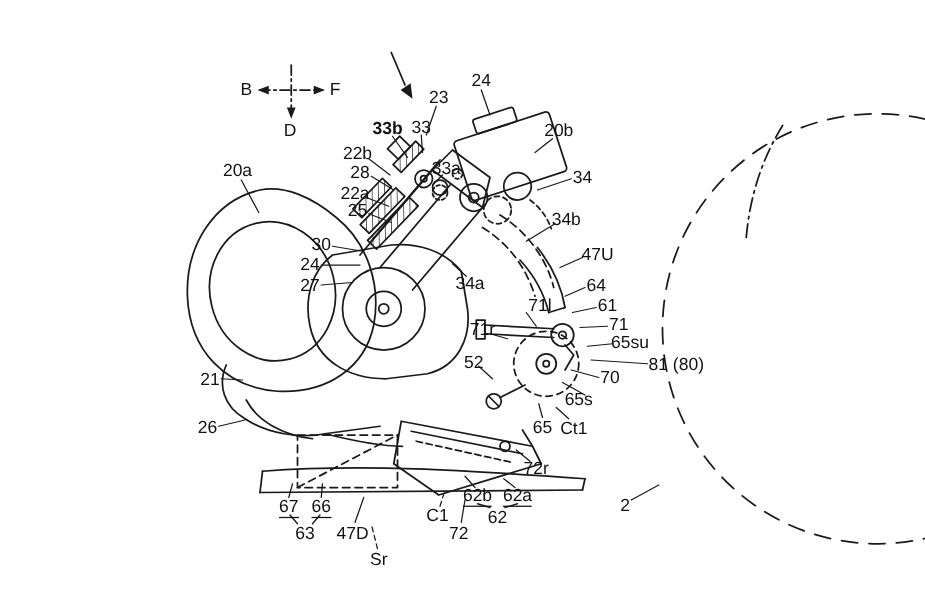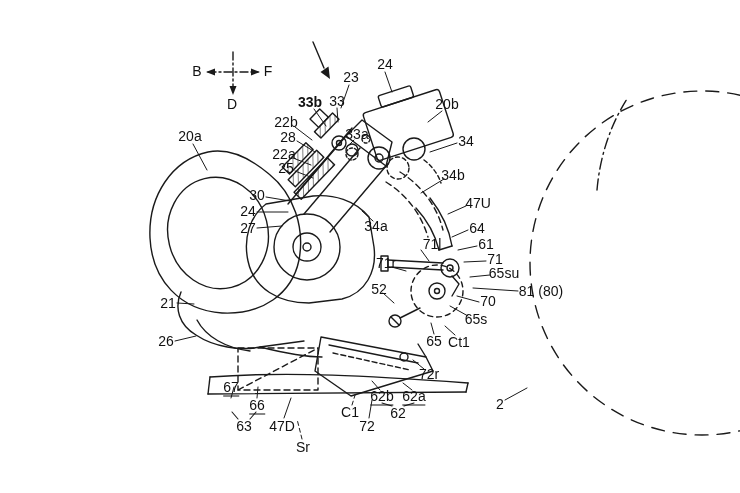--- a/index.html
+++ b/index.html
@@ -222,33 +222,33 @@
       <div class="ref-label" style="left: 376px; top: 226px;">34a</div>
       <div class="ref-label" style="left: 477px; top: 228px;">64</div>
       <div class="ref-label" style="left: 486px; top: 244px;">61</div>
       <div class="ref-label" style="left: 495px; top: 259px;">71</div>
       <div class="ref-label" style="left: 432px; top: 244px;">71l</div>
       <div class="ref-label" style="left: 386px; top: 263px;">71r</div>
       <div class="ref-label" style="left: 504px; top: 273px;">65su</div>
       <div class="ref-label" style="left: 541px; top: 291px;">81 (80)</div>
       <div class="ref-label" style="left: 379px; top: 289px;">52</div>
       <div class="ref-label" style="left: 488px; top: 301px;">70</div>
-      <div class="ref-label" style="left: 476px; top: 319px;">65s</div>
+      <div class="ref-label" style="left: 463px; top: 319px;">65s</div>
       <div class="ref-label" style="left: 434px; top: 341px;">65</div>
       <div class="ref-label" style="left: 459px; top: 342px;">Ct1</div>
       <div class="ref-label" style="left: 190px; top: 136px;">20a</div>
       <div class="ref-label" style="left: 168px; top: 303px;">21</div>
       <div class="ref-label" style="left: 166px; top: 341px;">26</div>
       <div class="ref-label" style="left: 429px; top: 374px;">72r</div>
       <div class="ref-label underline" style="left: 382px; top: 397px;">62b</div>
       <div class="ref-label underline" style="left: 414px; top: 397px;">62a</div>
       <div class="ref-label" style="left: 398px; top: 413px;">62</div>
       <div class="ref-label" style="left: 350px; top: 412px;">C1</div>
       <div class="ref-label" style="left: 367px; top: 426px;">72</div>
-      <div class="ref-label underline" style="left: 231px; top: 388px;">67</div>
+      <div class="ref-label underline" style="left: 231px; top: 406px;">67</div>
       <div class="ref-label underline" style="left: 257px; top: 406px;">66</div>
       <div class="ref-label" style="left: 244px; top: 426px;">63</div>
       <div class="ref-label" style="left: 282px; top: 426px;">47D</div>
       <div class="ref-label" style="left: 303px; top: 447px;">Sr</div>
       <div class="ref-label" style="left: 500px; top: 404px;">2</div>
     </div>
 
 </div>
 
 </body></html>

